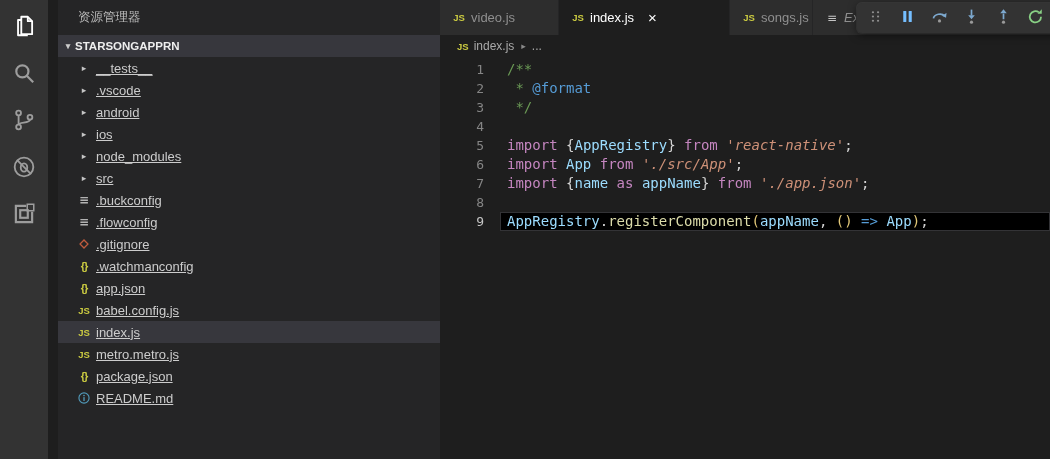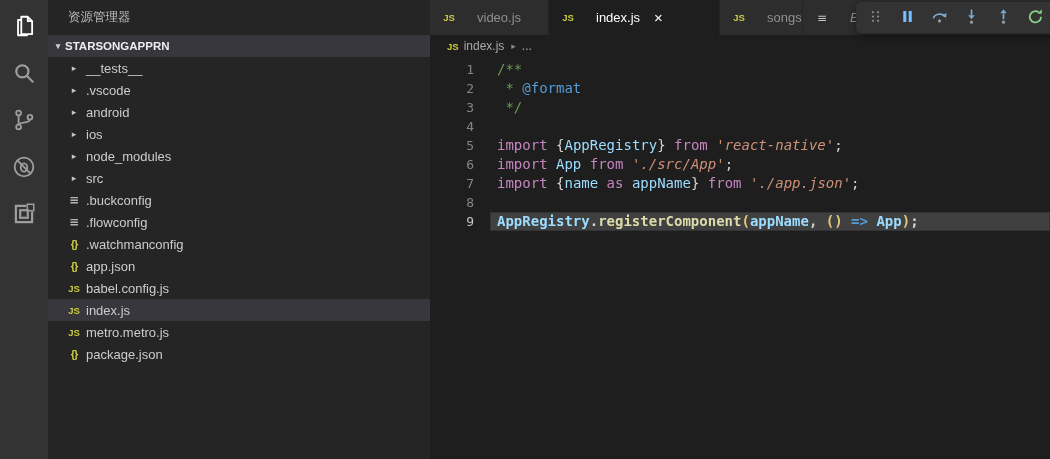--- a/index.html
+++ b/index.html
@@ -13,65 +13,65 @@
   .activity-bar {
     width:48px; flex-shrink:0; background:var(--activity-bg,#333333);
     display:flex; flex-direction:column; align-items:center; padding-top:13px;
   }
   .ab-item { width:30px; height:30px; margin-bottom:17px; color:#9d9d9d; display:flex;
     align-items:center; justify-content:center; cursor:pointer; }
   .ab-item.active { color:#ffffff; }
   .ab-item svg { width:26px; height:26px; }
   
   .sidebar { width:382px; flex-shrink:0; background:var(--sidebar-bg,#252526);
-    color:#cccccc; font-size:13px; overflow:hidden; }
+    color:#cccccc; font-size:13px; overflow:hidden;margin-left:10px; }
   .sidebar-title { height:35px; line-height:35px; padding-left:20px; font-size:12.5px;
     color:#bcbcbc; }
   .section-header { height:22px; background:var(--selection-bg,#37373d);
     display:flex; align-items:center; padding-left:3px; color:#eeeeee;
     font-weight:bold; font-size:11.5px; cursor:pointer; }
   .section-arrow { width:14px; text-align:center; font-size:9px; color:#cccccc; }
   .tree-row { height:22px; display:flex; align-items:center; padding-left:16px;
     cursor:pointer; white-space:nowrap; }
   .tree-row.selected { background:var(--selection-bg,#37373d); }
   .tree-icon { width:20px; flex-shrink:0; display:flex; align-items:center;
     justify-content:center; }
-  .tree-label { margin-left:2px; color:#cccccc; }
+  .tree-label { margin-left:2px; color:#cccccc;text-decoration:underline; }
   .glyph-chevron { font-size:9px; color:#c5c5c5; }
   .glyph-config  { font-size:12px; color:#b3b3b3; font-weight:bold; font-family:"DejaVu Sans",sans-serif; }
   .glyph-json    { font-size:11px; font-weight:bold; color:var(--js-yellow,#cbcb41); letter-spacing:-1px; }
   .glyph-js      { font-size:9.5px; font-weight:bold; color:var(--js-yellow,#cbcb41); }
   .glyph-list    { font-size:12px; color:#c5c5c5; font-family:"DejaVu Sans",sans-serif; }
   
   .editor-col { flex:1; display:flex; flex-direction:column; min-width:0; }
   .tab-bar { height:35px; background:var(--sidebar-bg,#252526); display:flex; flex-shrink:0; }
   .tab { height:35px; display:flex; align-items:center; padding:0 10px;
     background:var(--tab-inactive,#2d2d2d); color:#8f8f8f; font-size:13px;
     margin-right:1px; cursor:pointer; flex-shrink:0; }
   .tab .tree-icon { width:18px; }
-  .tab-label { margin-left:19px; }
+  .tab-label { margin-left:3px; }
   .tab.active { background:var(--editor-bg,#1e1e1e); color:#ffffff; }
   .tab.italic .tab-label { font-style:italic; }
   .tab-close { margin-left:14px; color:#ffffff; font-size:15px; line-height:1;
     cursor:pointer; }
   .tab:nth-child(1){ width:118px; } .tab:nth-child(2){ width:170px; }
   .tab:nth-child(3){ width:82px; padding-right:4px; }
   .tab:nth-child(4){ flex:1; margin-right:0; }
   .breadcrumb { height:22px; display:flex; align-items:center; padding-left:17px;
     font-size:12px; color:#a9a9a9; background:var(--editor-bg,#1e1e1e); flex-shrink:0; }
   .breadcrumb .glyph-js { margin-right:5px; }
   .bc-sep { margin:0 6px 0 7px; font-size:9px; color:#8a8a8a; }
   
   .code-area { flex:1; padding-top:3px; font-family:"DejaVu Sans Mono","Liberation Mono",monospace;
     font-size:14px; overflow:hidden; }
   .code-line { display:flex; height:19px; line-height:19px; white-space:pre; }
   .ln { width:44px; flex-shrink:0; text-align:right; color:#858585; font-size:13px; }
   .lt { flex:1; margin-left:16px; padding-left:7px; }
   .code-line.current .ln { color:#c6c6c6; }
-  .code-line.current .lt { background:#404040; box-shadow:inset 0 0 0 1px #333336;font-weight:bold; }
+  .code-line.current .lt { background:#000000; box-shadow:inset 0 0 0 1px #333336; }
   .tk-comment { color:var(--c-comment,#6A9955); }
   .tk-doctag { color:var(--c-doctag,#569CD6); }
   .tk-keyword { color:var(--c-keyword,#C586C0); }
   .tk-variable { color:var(--c-variable,#9CDCFE); }
   .tk-string { color:var(--c-string,#CE9178);font-style:italic; }
   .tk-function { color:var(--c-function,#DCDCAA); }
   .tk-punct { color:var(--c-punct,#D4D4D4); }
   .tk-bracket { color:var(--c-bracket,#E2C878); }
   .tk-arrow { color:var(--c-arrow,#569CD6); }
   .tk-plain { color:#D4D4D4; }
@@ -187,20 +187,28 @@
           <span class="tree-label">.buckconfig</span>
         </div>
         <div class="tree-row">
           <span class="tree-icon">
             <span class="glyph-config">≡</span>
           </span>
           <span class="tree-label">.flowconfig</span>
         </div>
         <div class="tree-row">
           <span class="tree-icon">
+            <svg viewBox="0 0 16 16" xmlns="http://www.w3.org/2000/svg" style="width: 14px; height: 14px;">
+              <rect x="4.8" y="4.8" width="6.4" height="6.4" transform="rotate(45 8 8)" fill="none" stroke="#bf5b3d" stroke-width="1.5"></rect>
+            </svg>
+          </span>
+          <span class="tree-label">.gitignore</span>
+        </div>
+        <div class="tree-row">
+          <span class="tree-icon">
             <span class="glyph-json">{}</span>
           </span>
           <span class="tree-label">.watchmanconfig</span>
         </div>
         <div class="tree-row">
           <span class="tree-icon">
             <span class="glyph-json">{}</span>
           </span>
           <span class="tree-label">app.json</span>
         </div>
@@ -220,20 +228,30 @@
           <span class="tree-icon">
             <span class="glyph-js">JS</span>
           </span>
           <span class="tree-label">metro.metro.js</span>
         </div>
         <div class="tree-row">
           <span class="tree-icon">
             <span class="glyph-json">{}</span>
           </span>
           <span class="tree-label">package.json</span>
+        </div>
+        <div class="tree-row">
+          <span class="tree-icon">
+            <svg viewBox="0 0 16 16" xmlns="http://www.w3.org/2000/svg" style="width: 14px; height: 14px;">
+              <circle cx="8" cy="8" r="5.8" fill="none" stroke="#519aba" stroke-width="1.3"></circle>
+     <circle cx="8" cy="5.2" r="0.95" fill="#519aba"></circle>
+              <rect x="7.25" y="7" width="1.5" height="4.4" fill="#519aba"></rect>
+            </svg>
+          </span>
+          <span class="tree-label">README.md</span>
         </div>
       </div>
   </div>
 
   <div class="editor-col">
     <div class="tab-bar" id="tab-bar">
         <div class="tab">
           <span class="tree-icon">
             <span class="glyph-js">JS</span>
           </span>

